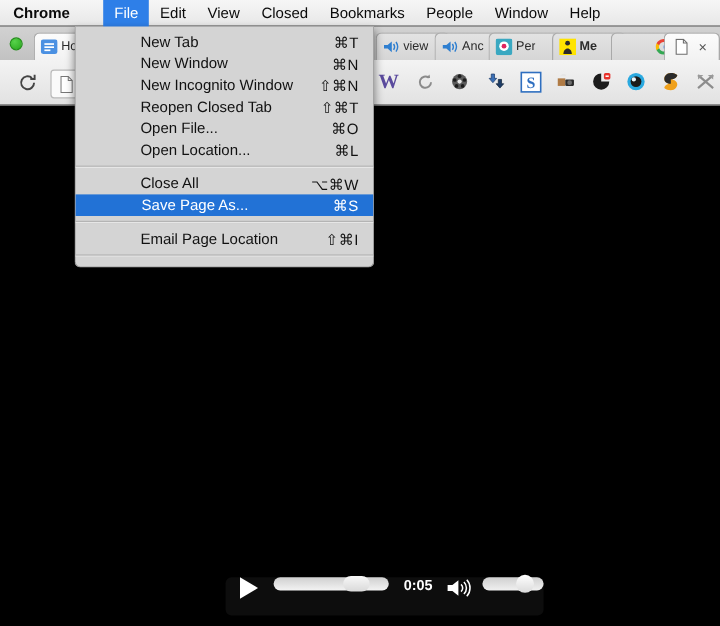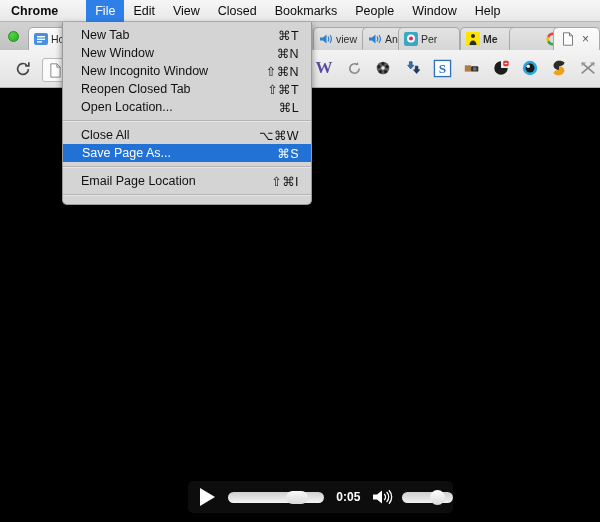--- a/index.html
+++ b/index.html
@@ -162,21 +162,21 @@
     font-size: 12.5px;
     color: #111;
     white-space: nowrap;
     cursor: default;
   }
   .menu-row.sel {
     background: #2272d6;
     color: #fff;
     padding-left: 19px;
   }
-  .menu-label { flex: 1 1 auto; }
+  .menu-label { flex: 1 1 auto; margin-left: 36px; }
   .menu-shortcut {
     flex: 0 0 auto;
     font-size: 12.5px;
     letter-spacing: 0.4px;
     padding-left: 18px;
   }
   .menu-sep {
     height: 1px;
     margin: 4px 0 4px 0;
     background: #b4b4b4;
@@ -185,21 +185,20 @@
 
   
   #vidctl {
     position: absolute;
     left: 188px; top: 481px;
     width: 265px; height: 32px;
     background: #0d0d0d;
     border-radius: 5px;
     z-index: 20;
     display: flex;
-    align-items: center;
   }
   .play-btn {
     margin-left: 12px;
     width: 0; height: 0;
     border-left: 15px solid #ffffff;
     border-top: 9px solid transparent;
     border-bottom: 9px solid transparent;
     cursor: pointer;
   }
   .seek-wrap {
@@ -291,21 +290,21 @@
       <span class="tab-favicon">
         <svg viewBox="0 0 14 14" width="14" height="14">
           <path d="M1 5.5h3l3.5-3v9L4 8.5H1z" fill="#2f7fd0"></path>
           <path d="M9 4.5a4.5 4.5 0 010 5" stroke="#2f7fd0" stroke-width="1.2" fill="none"></path>
           <path d="M11 3a7 7 0 010 8" stroke="#2f7fd0" stroke-width="1.2" fill="none"></path>
         </svg>
       </span>
       <span class="tab-title">Anc</span>
     </div>
 
-    <div class="tab" style="left:398px;width:62px;">
+    <div class="tab" style="left:407px;width:62px;">
       <span class="tab-favicon">
         <svg viewBox="0 0 14 14" width="14" height="14">
           <rect x="0" y="0" width="14" height="14" rx="2" fill="#3aa8c1"></rect>
           <circle cx="7" cy="6.5" r="4" fill="#ffffff"></circle>
           <circle cx="7" cy="6.5" r="2" fill="#e0245e"></circle>
         </svg>
       </span>
       <span class="tab-title">Per</span>
     </div>
 
@@ -448,20 +447,24 @@
   </div>
   <div class="menu-row">
     <span class="menu-label">New Incognito Window</span>
     <span class="menu-shortcut">⇧⌘N</span>
   </div>
   <div class="menu-row">
     <span class="menu-label">Reopen Closed Tab</span>
     <span class="menu-shortcut">⇧⌘T</span>
   </div>
   <div class="menu-row">
+    <span class="menu-label">Open File...</span>
+    <span class="menu-shortcut">⌘O</span>
+  </div>
+  <div class="menu-row">
     <span class="menu-label">Open Location...</span>
     <span class="menu-shortcut">⌘L</span>
   </div>
 
   <div class="menu-sep"></div>
 
   <div class="menu-row">
     <span class="menu-label">Close All</span>
     <span class="menu-shortcut">⌥⌘W</span>
   </div>

